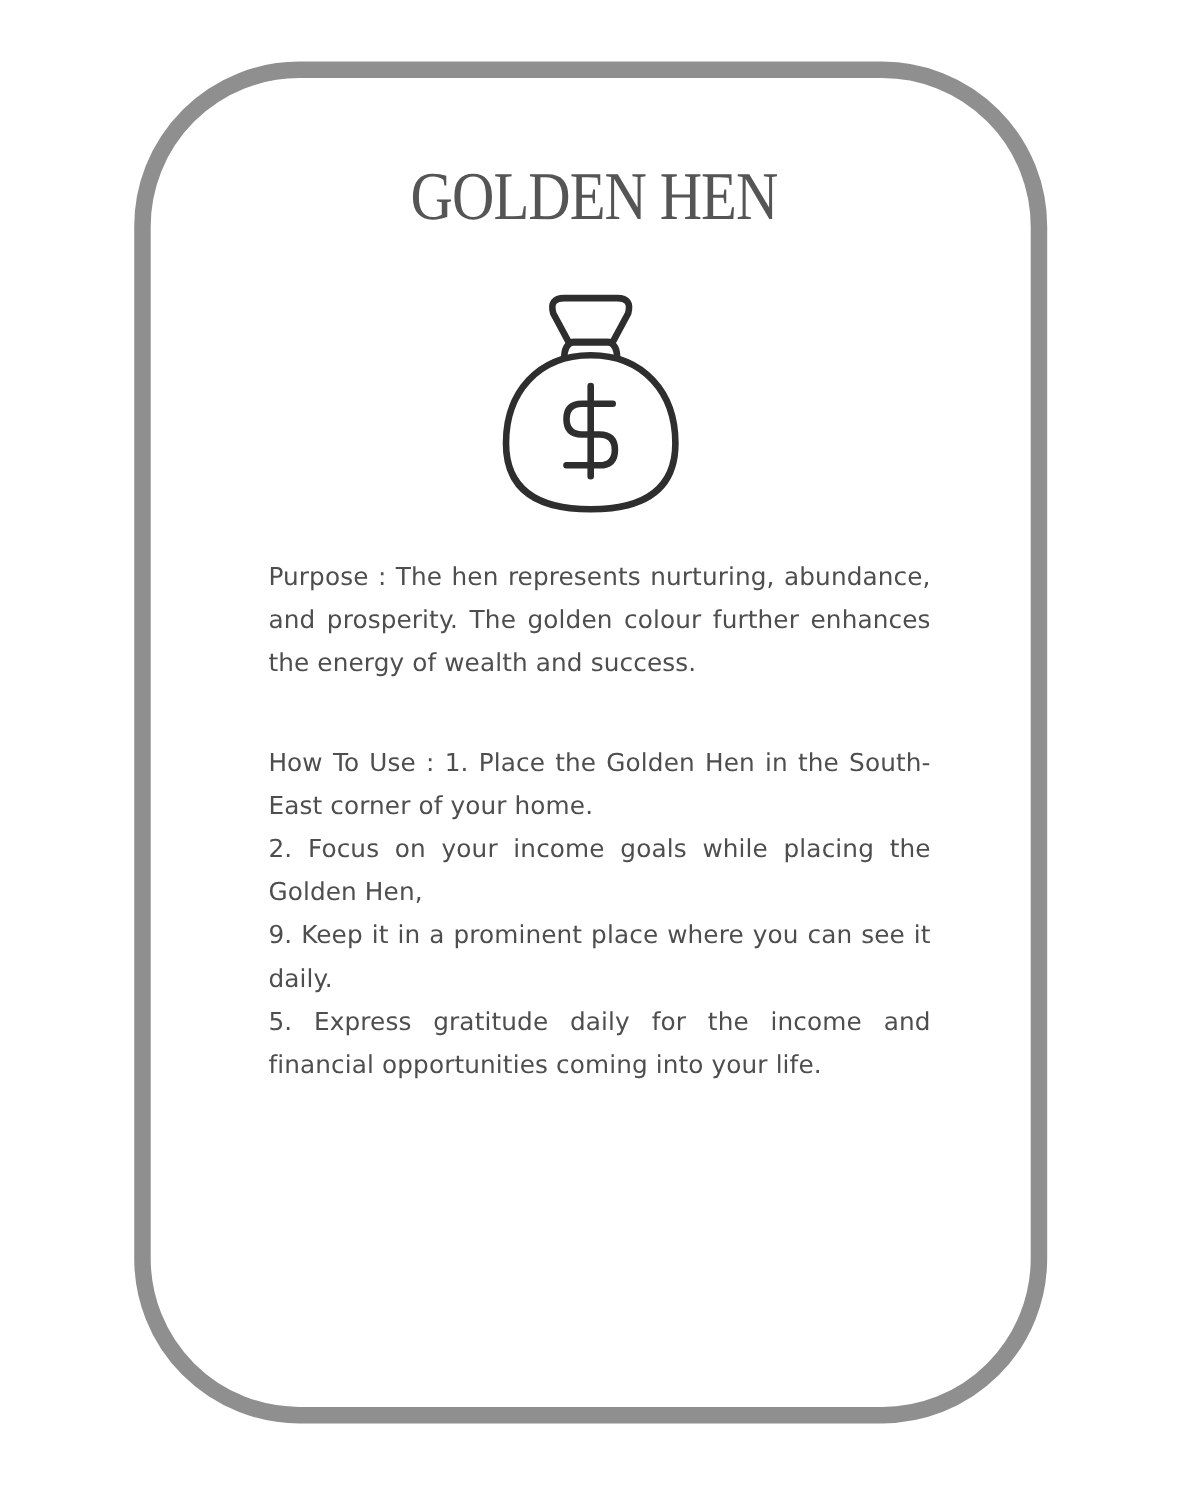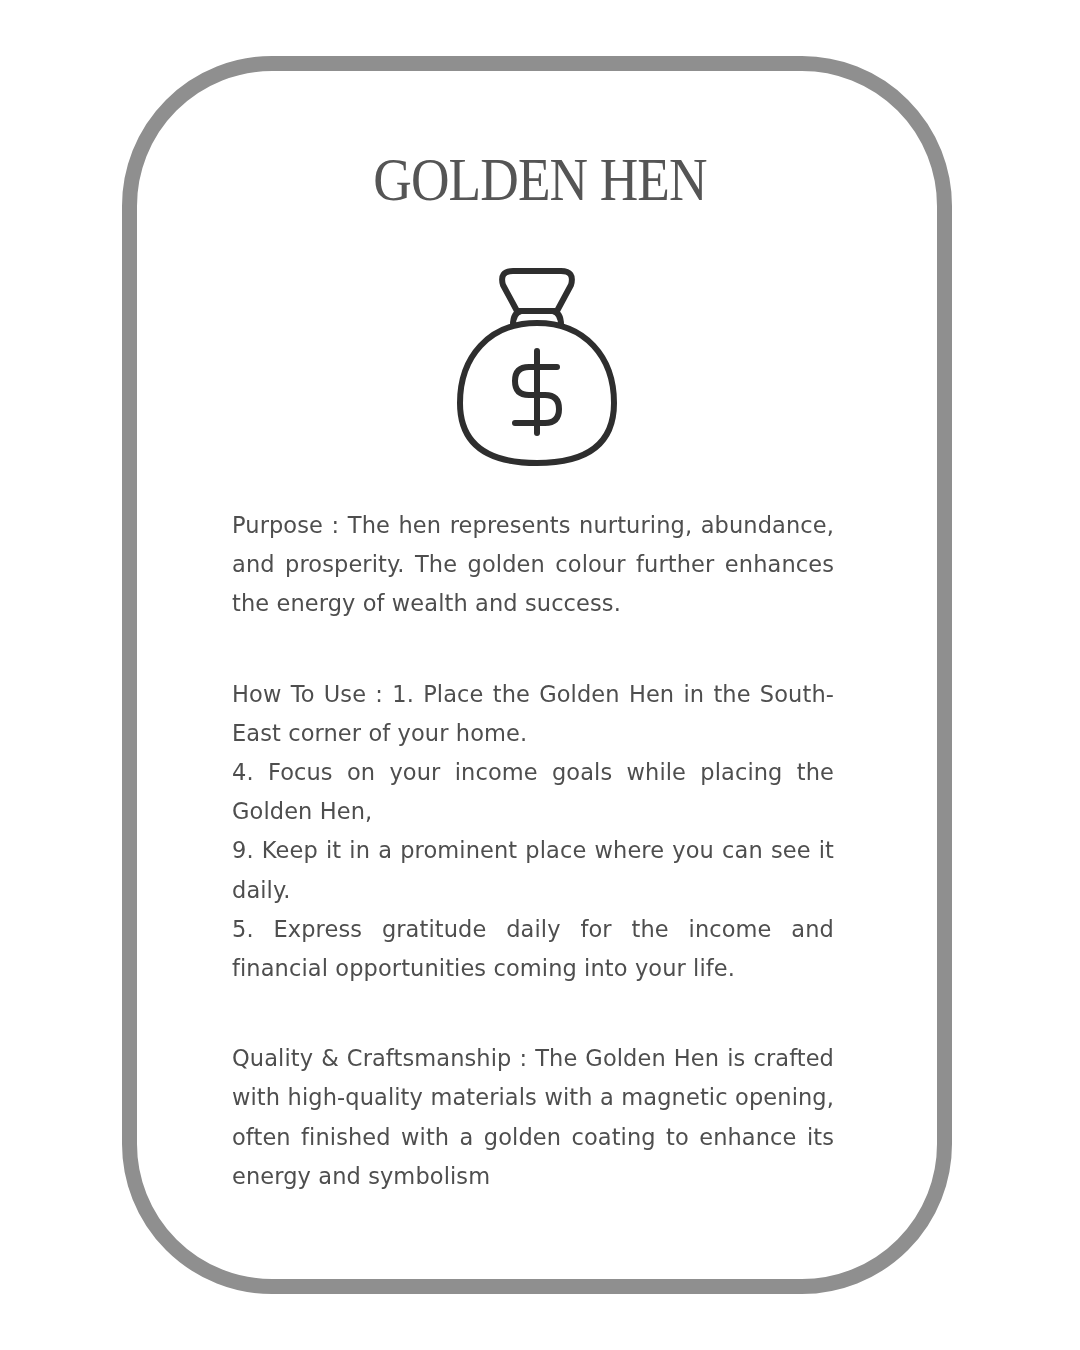--- a/index.html
+++ b/index.html
@@ -42,21 +42,21 @@
     }
     .icon-wrap {
       position: absolute;
       left: 455px;
       top: 265px;
       width: 164px;
       height: 205px;
     }
     .body-text {
       position: absolute;
-      left: 232px;
+      left: 244px;
       top: 506px;
       width: 602px;
       font-family: "DejaVu Sans", "Liberation Sans", sans-serif;
       font-size: 22.5px;
       line-height: 39.2px;
       color: #4e4e4e;
       text-align: justify;
       letter-spacing: 0.1px;
     }
     .para {
@@ -92,18 +92,17 @@
       <path d="M82 86 V168"></path>
       <path d="M102 102 H74 Q60 102 60 116 Q60 130 74 130 H90 Q104 130 104 144 Q104 158 90 158 H60"></path>
     </g>
   </svg>
 </div>
 
 <div class="body-text">
   <p class="para"><span class="label">Purpose</span><span class="sep"> : </span> <span>The hen represents nurturing, abundance, and prosperity. The golden colour further enhances the energy of wealth and success.</span></p>
 
   <p class="para gap"><span class="label">How To Use</span><span class="sep"> : </span><span>1. Place the Golden Hen in the South-East corner of your home.</span></p>
-  <p class="para">4. Focus on your income goals while placing the Golden Hen,</p>
+  <p class="para">2. Focus on your income goals while placing the Golden Hen,</p>
   <p class="para">9. Keep it in a prominent place where you can see it daily.</p>
   <p class="para">5. Express gratitude daily for the income and financial opportunities coming into your life.</p>
 
-  <p class="para gap"><span class="label">Quality &amp; Craftsmanship</span><span class="sep"> : </span><span>The Golden Hen is crafted with high-quality materials with a magnetic opening, often finished with a golden coating to enhance its energy and symbolism</span></p>
 </div>
 
 </body></html>

